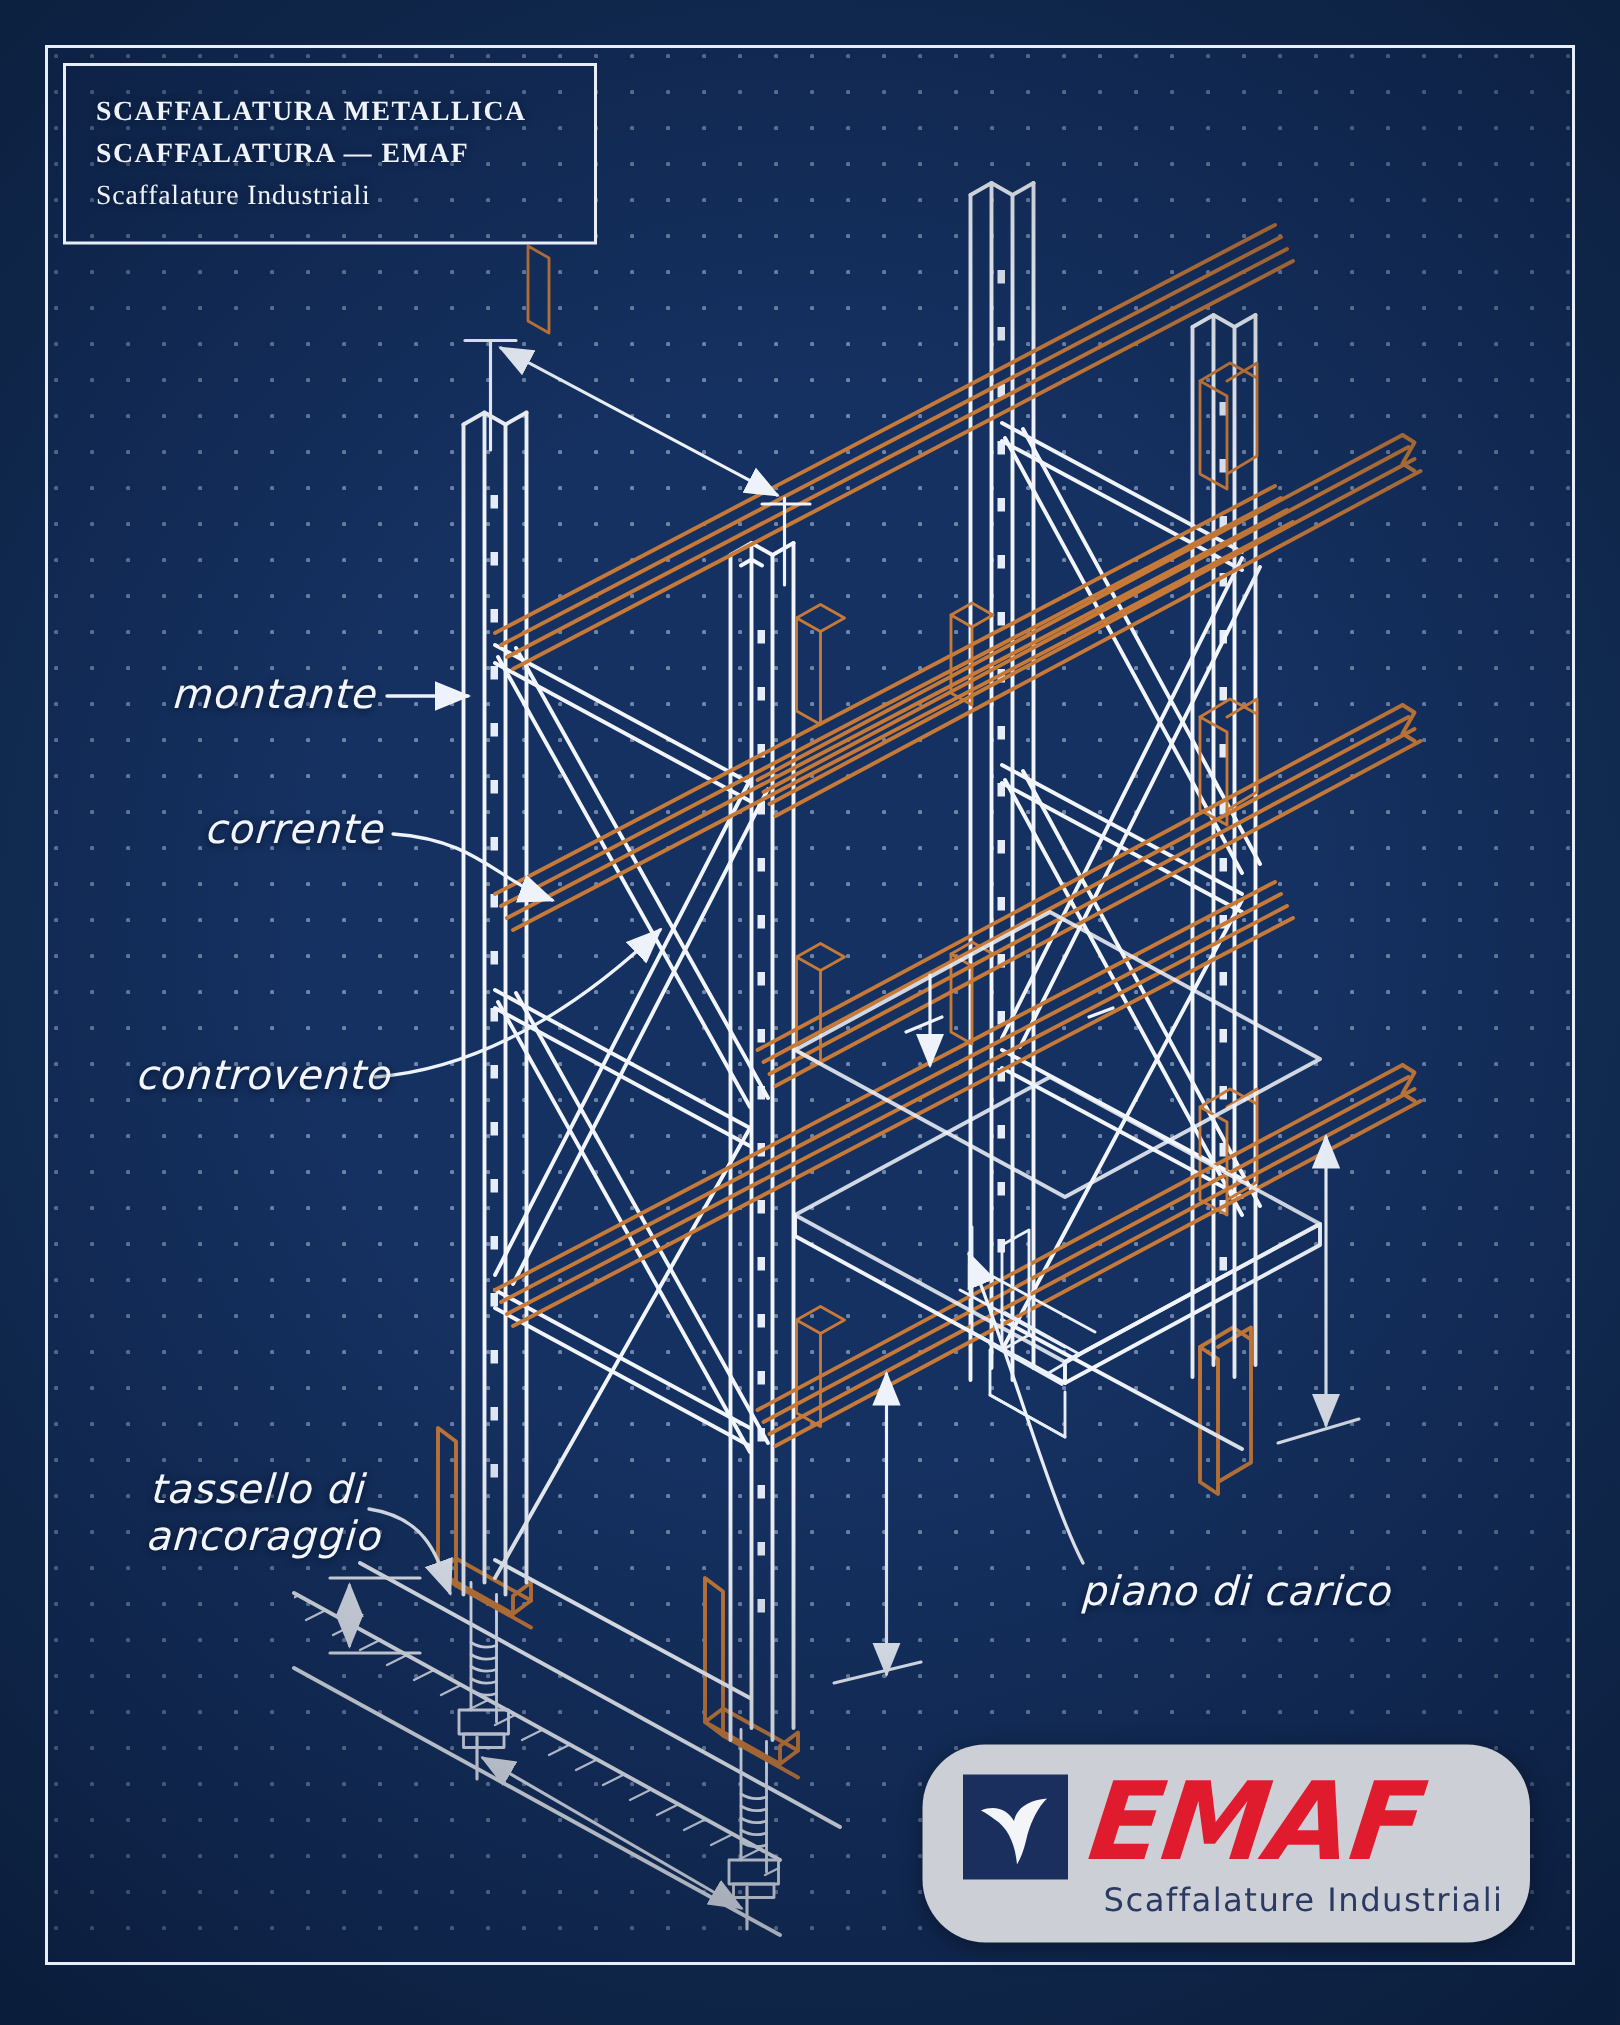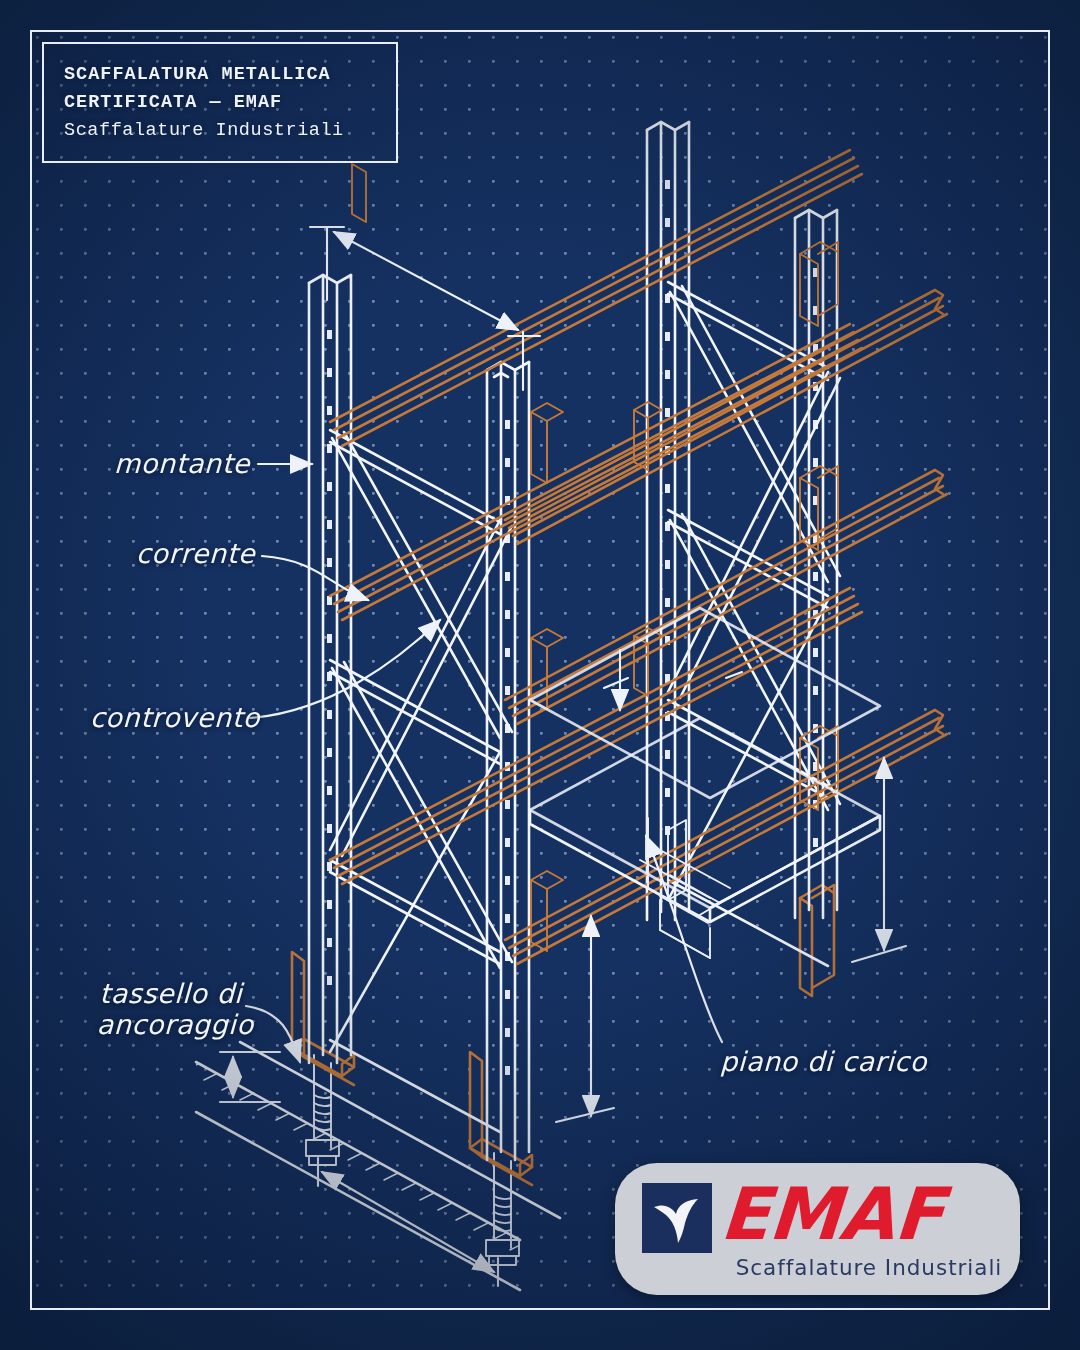--- a/index.html
+++ b/index.html
@@ -43,21 +43,21 @@
   }
   
   #titleblock{
     position:absolute;
     left:42px;top:42px;
     width:356px;
     padding:17px 20px 16px 20px;
     border:2px solid #e8eef8;
     box-sizing:border-box;
     color:#eef3fb;
-    font-family:Liberation Mono, monospace;
+    font-family:Liberation Serif, serif;
     font-size:18.5px;
     line-height:1.52;
     letter-spacing:.055em;
     text-shadow:0 0 5px rgba(10,25,55,.9);
   }
   #titleblock .l1,#titleblock .l2{font-weight:700;}
   #titleblock .l3{font-weight:400;letter-spacing:.03em;}
   
   #drawing{position:absolute;left:0;top:0;width:1080px;height:1350px;}
   
@@ -522,21 +522,21 @@
     <g>
       <path class="lead" marker-end="url(#ar)" d="M722,1042 C700,1000 672,900 646,836"></path>
     </g>
   </svg>
 
   <div id="vignette"></div>
   <div id="frame"></div>
 
   <div id="titleblock">
     <div class="l1">SCAFFALATURA METALLICA</div>
-    <div class="l2">CERTIFICATA — EMAF</div>
+    <div class="l2">SCAFFALATURA — EMAF</div>
     <div class="l3">Scaffalature Industriali</div>
   </div>
 
   <div class="note" id="note-montante">montante</div>
   <div class="note" id="note-corrente">corrente</div>
   <div class="note" id="note-controvento">controvento</div>
   <div class="note" id="note-tassello">tassello di
 ancoraggio</div>
   <div class="note" id="note-piano">piano di carico</div>
 

